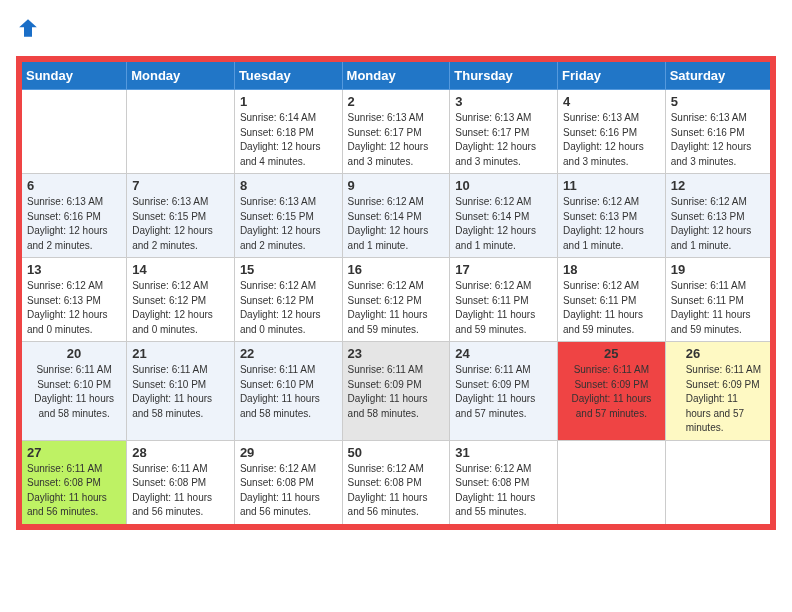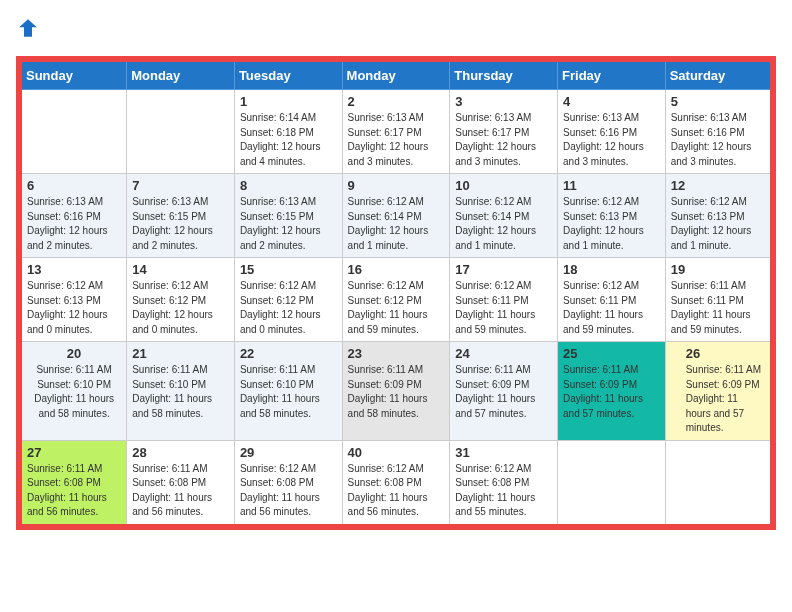--- a/index.html
+++ b/index.html
@@ -263,21 +263,21 @@
           <div class="day-info" style="white-space: pre-line;">Sunrise: 6:11 AM
 Sunset: 6:09 PM
 Daylight: 11 hours and 58 minutes.</div>
         </td>
         <td style="background: rgb(238, 243, 250);">
           <span class="day-num">24</span>
           <div class="day-info" style="white-space: pre-line;">Sunrise: 6:11 AM
 Sunset: 6:09 PM
 Daylight: 11 hours and 57 minutes.</div>
         </td>
-        <td style="background: #14b8a6;">
+        <td style="background: #ef4444; text-align: center;">
           <span class="day-num">25</span>
           <div class="day-info" style="white-space: pre-line;">Sunrise: 6:11 AM
 Sunset: 6:09 PM
 Daylight: 11 hours and 57 minutes.</div>
         </td>
         <td style="background: #fef9c3; padding-left: 20px;">
           <span class="day-num">26</span>
           <div class="day-info" style="white-space: pre-line;">Sunrise: 6:11 AM
 Sunset: 6:09 PM
 Daylight: 11 hours and 57 minutes.</div>
@@ -296,21 +296,21 @@
 Sunset: 6:08 PM
 Daylight: 11 hours and 56 minutes.</div>
         </td>
         <td style="background: rgb(255, 255, 255);">
           <span class="day-num">29</span>
           <div class="day-info" style="white-space: pre-line;">Sunrise: 6:12 AM
 Sunset: 6:08 PM
 Daylight: 11 hours and 56 minutes.</div>
         </td>
         <td style="background: rgb(255, 255, 255);">
-          <span class="day-num">40</span>
+          <span class="day-num">50</span>
           <div class="day-info" style="white-space: pre-line;">Sunrise: 6:12 AM
 Sunset: 6:08 PM
 Daylight: 11 hours and 56 minutes.</div>
         </td>
         <td style="background: rgb(255, 255, 255);">
           <span class="day-num">31</span>
           <div class="day-info" style="white-space: pre-line;">Sunrise: 6:12 AM
 Sunset: 6:08 PM
 Daylight: 11 hours and 55 minutes.</div>
         </td>

